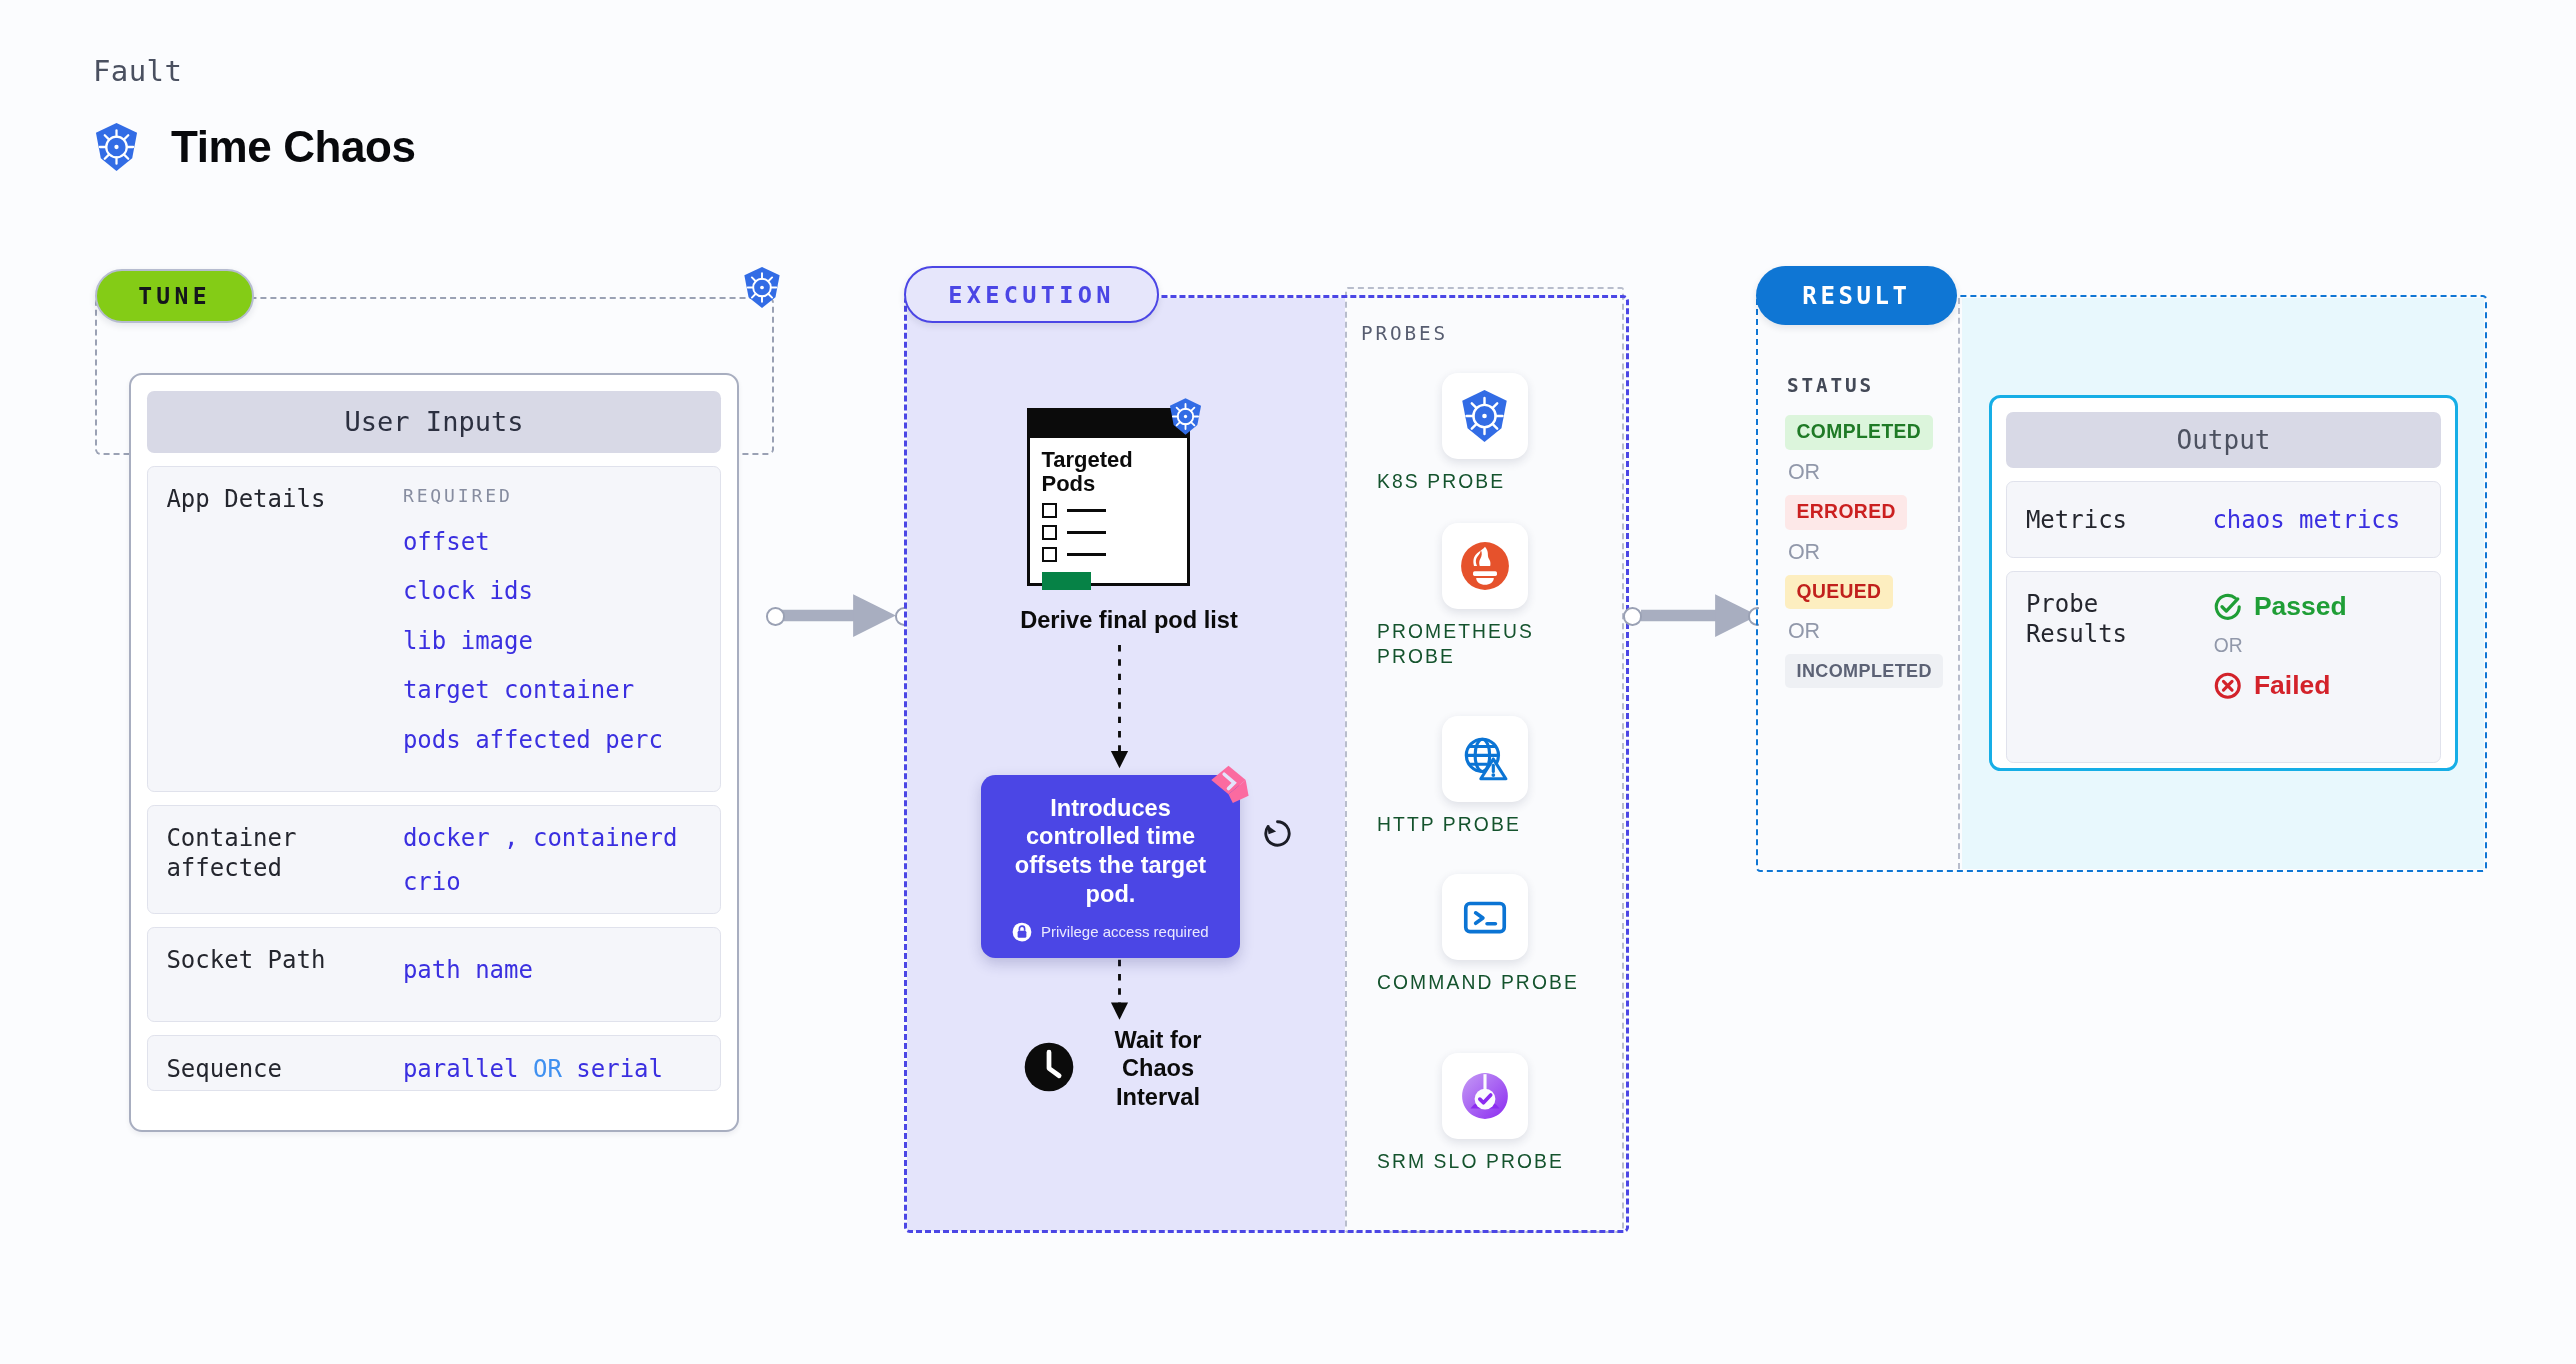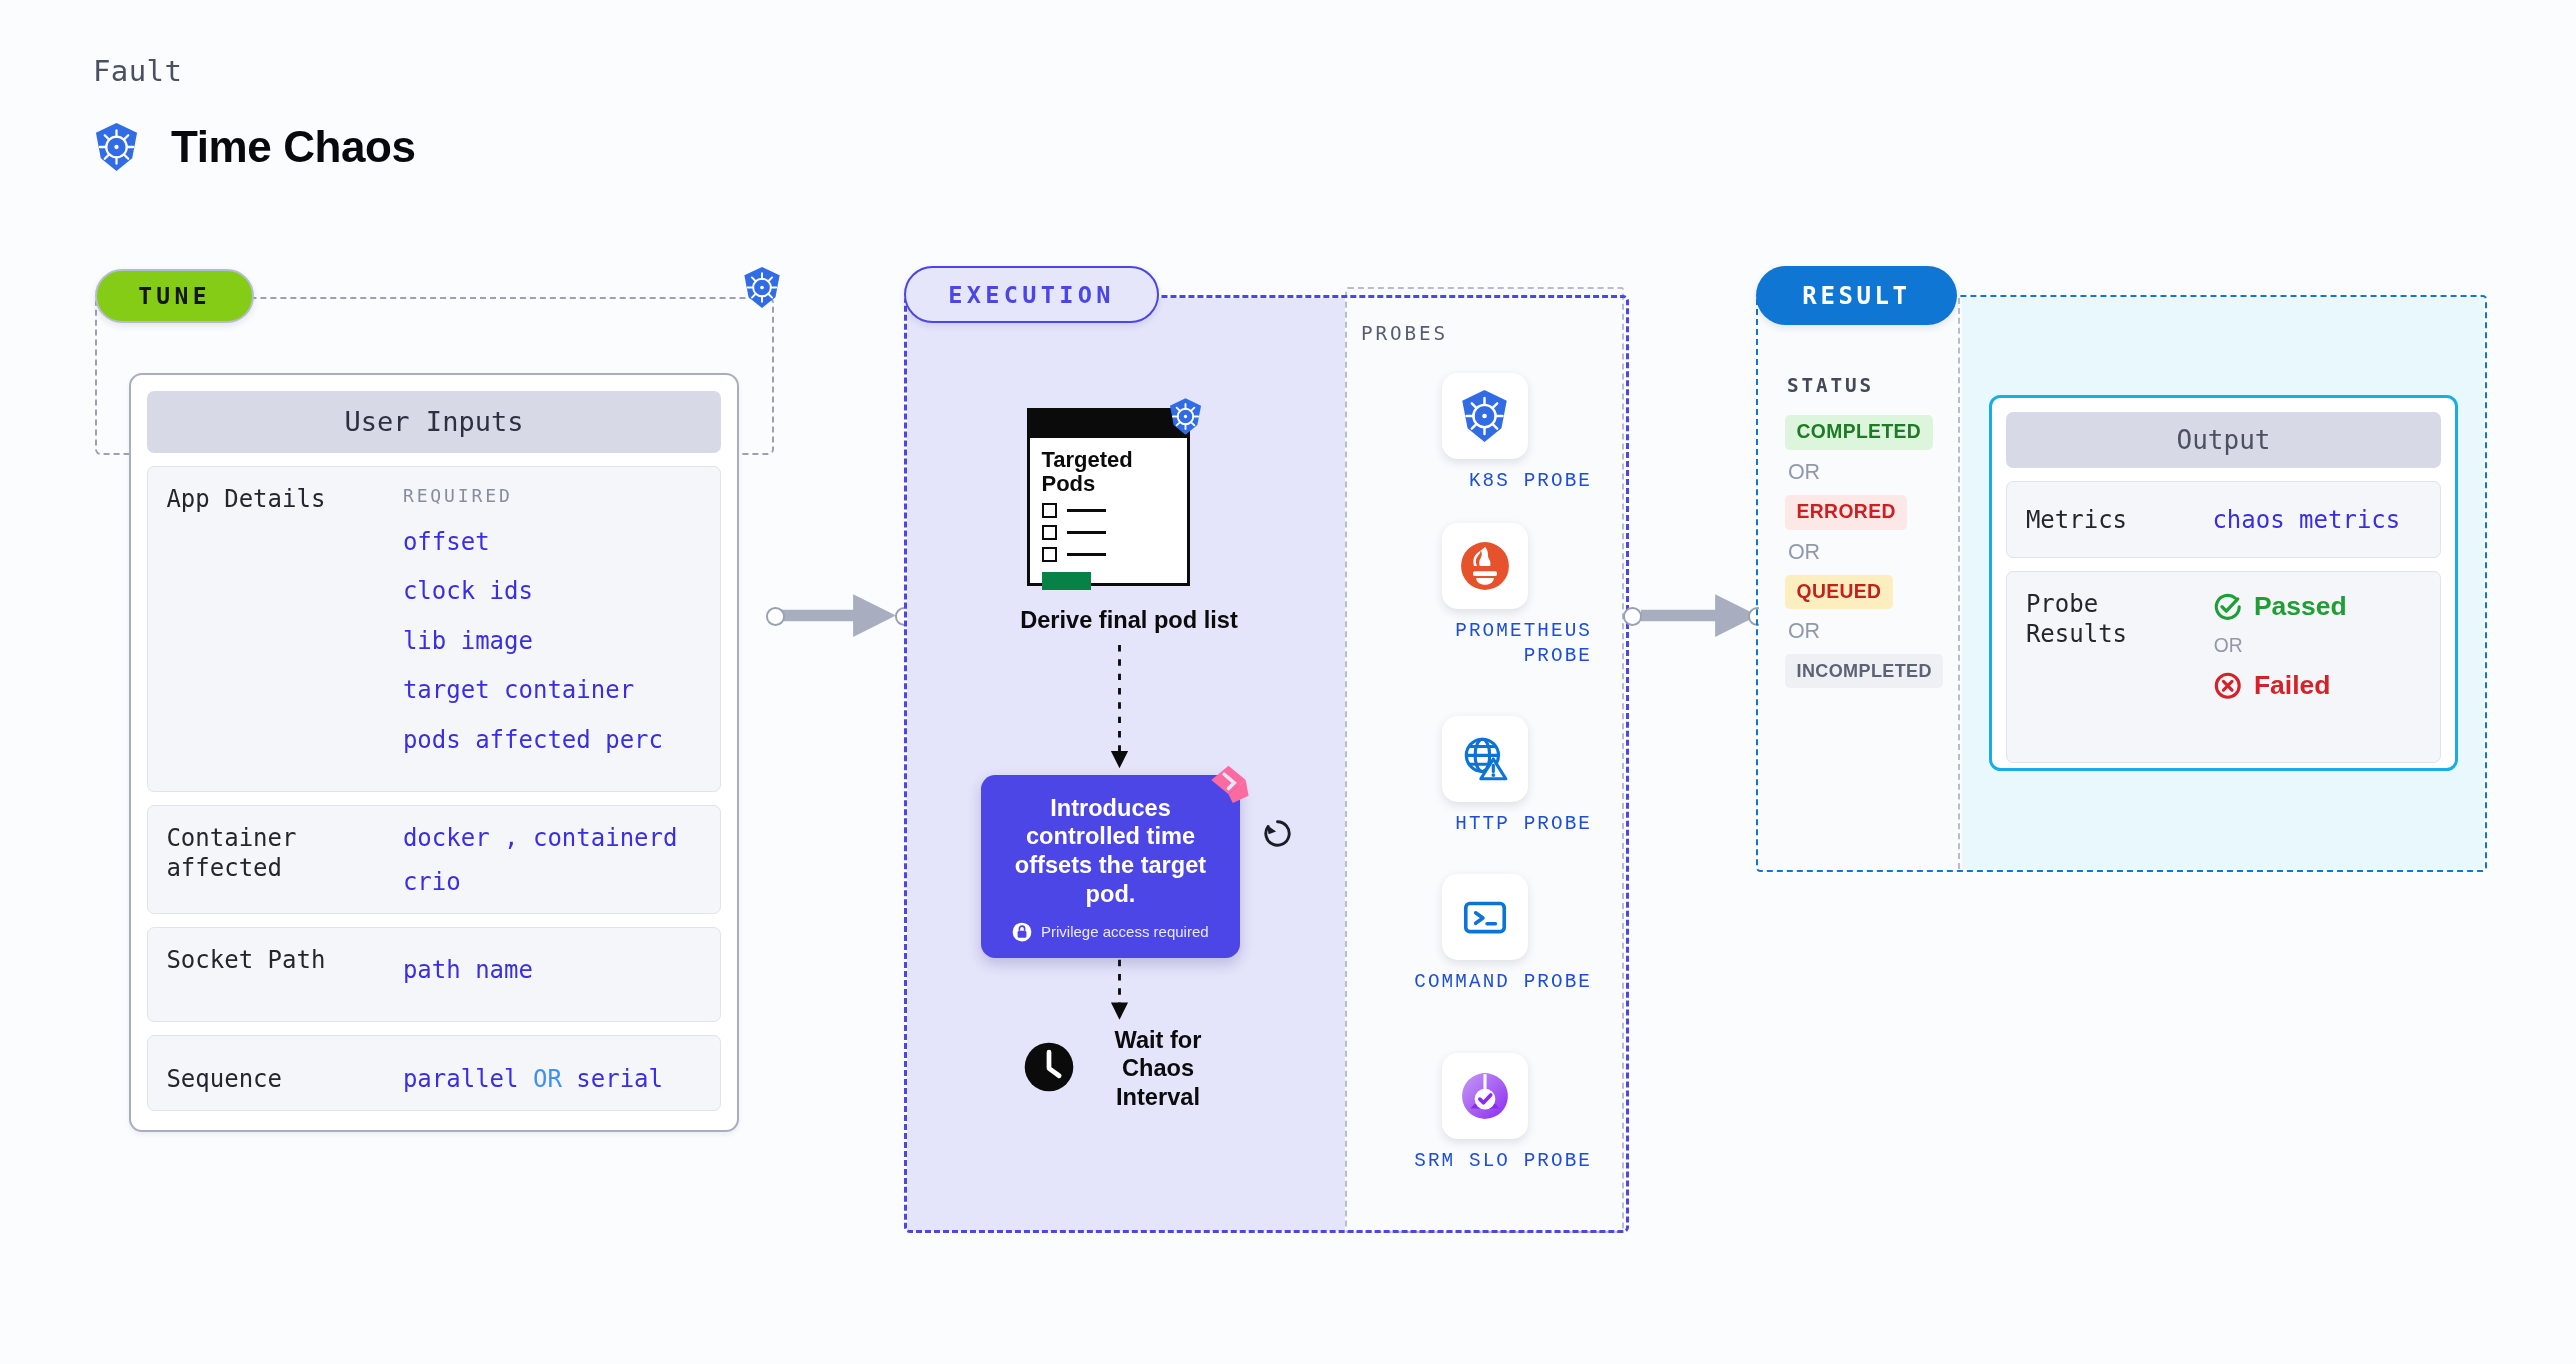--- a/index.html
+++ b/index.html
@@ -126,23 +126,23 @@
   .probe-item {
     position: absolute; width: 279px;
     display: flex; flex-direction: column; align-items: center; gap: 10px;
   }
   .probe-tile {
     width: 86px; height: 86px; border-radius: 15.8px; background: #ffffff;
     box-shadow: 0 3.6px 10px rgba(30,40,70,.12);
     display: flex; align-items: center; justify-content: center;
   }
   .probe-label {
-    font-family: Liberation Mono, monospace;
-    font-size: 19.3px; color: #1d4ed8; letter-spacing: 2.1px;
-    text-align: right; line-height: 1.3; width: 215px;
+    font-family: Liberation Sans, sans-serif;
+    font-size: 19.3px; color: #14532d; letter-spacing: 2.1px;
+    text-align: left; line-height: 1.3; width: 215px;
   }
 
   
   #pods-wrap { position: absolute; left: 1027px; top: 408px; width: 208px; }
   #pods-card {
     position: relative; width: 163px; height: 178px;
     background: #ffffff; border: 3.6px solid #0b0b0b;
   }
   #pods-card .bar { height: 27px; background: #0b0b0b; }
   #pods-card .inner { padding: 10px 11.5px 0 11.5px; }
@@ -292,21 +292,21 @@
       </div>
     </div>
 
     <div class="row-box" style="height:95px;">
       <div class="row-label">Socket Path</div>
       <div class="row-values" style="padding-top:11.5px;">
         <div class="val">path name</div>
       </div>
     </div>
 
-    <div class="row-box" style="height:76px;align-items:center;padding-top:24px;padding-bottom:11.5px;">
+    <div class="row-box" style="height:56px;align-items:center;padding-top:24px;padding-bottom:11.5px;">
       <div class="row-label">Sequence</div>
       <div class="val-line">
         <span>parallel</span>
         <span class="sep-or">OR</span>
         <span>serial</span>
       </div>
     </div>
   </div>
 
   <svg class="dotted-arrow" style="left:766px; top:587px;" width="150" height="57" viewBox="0 0 210 80">

